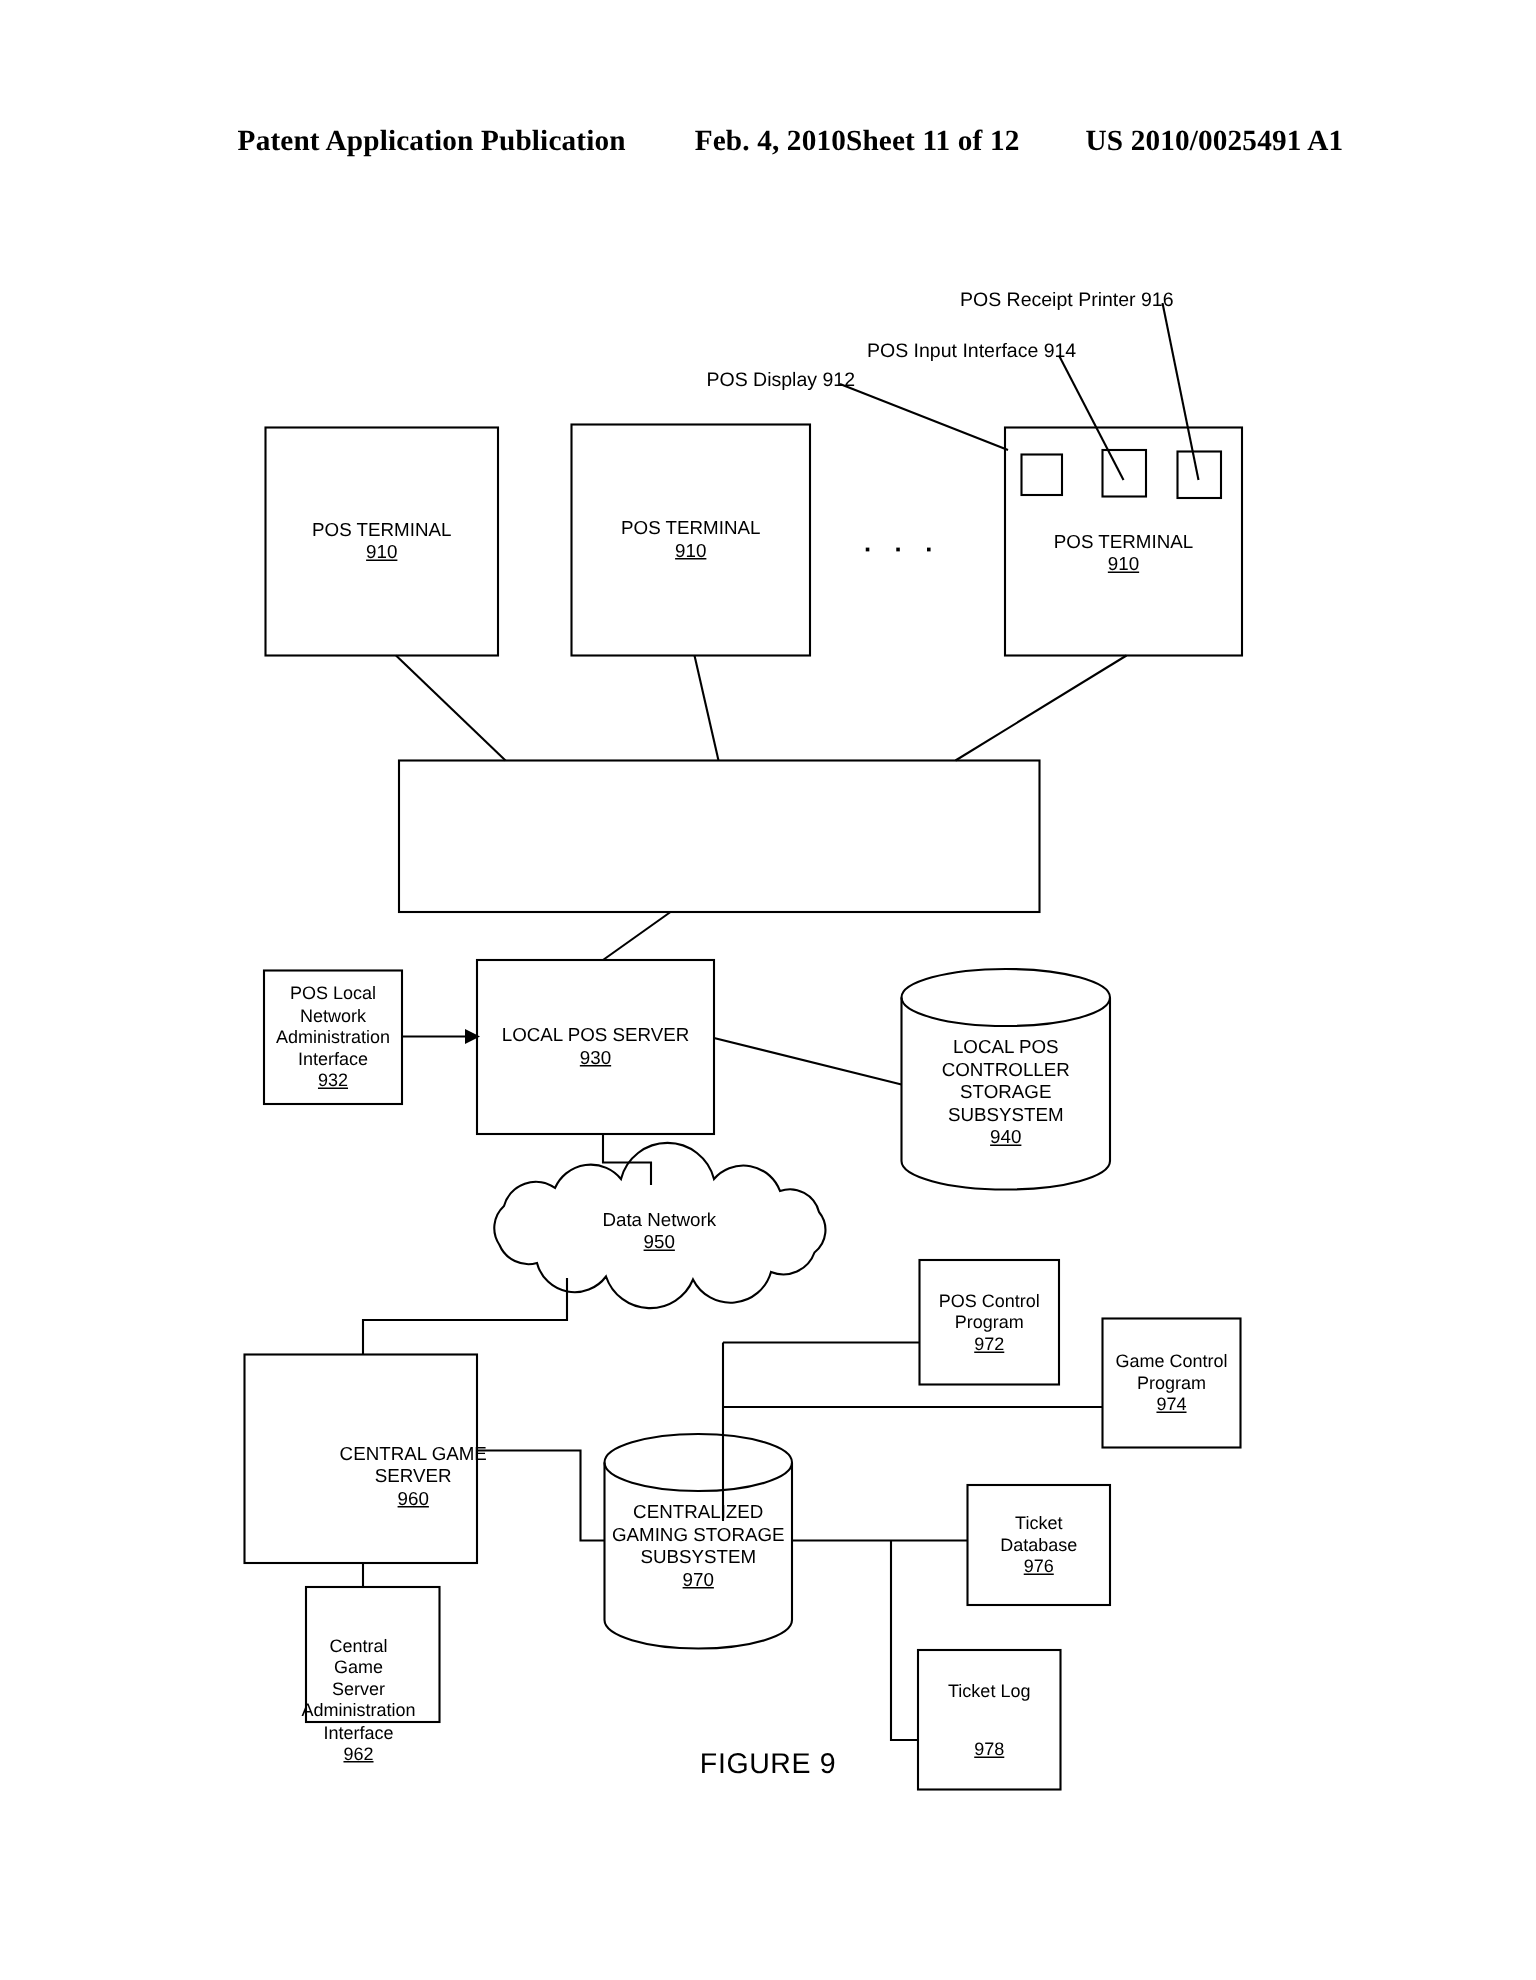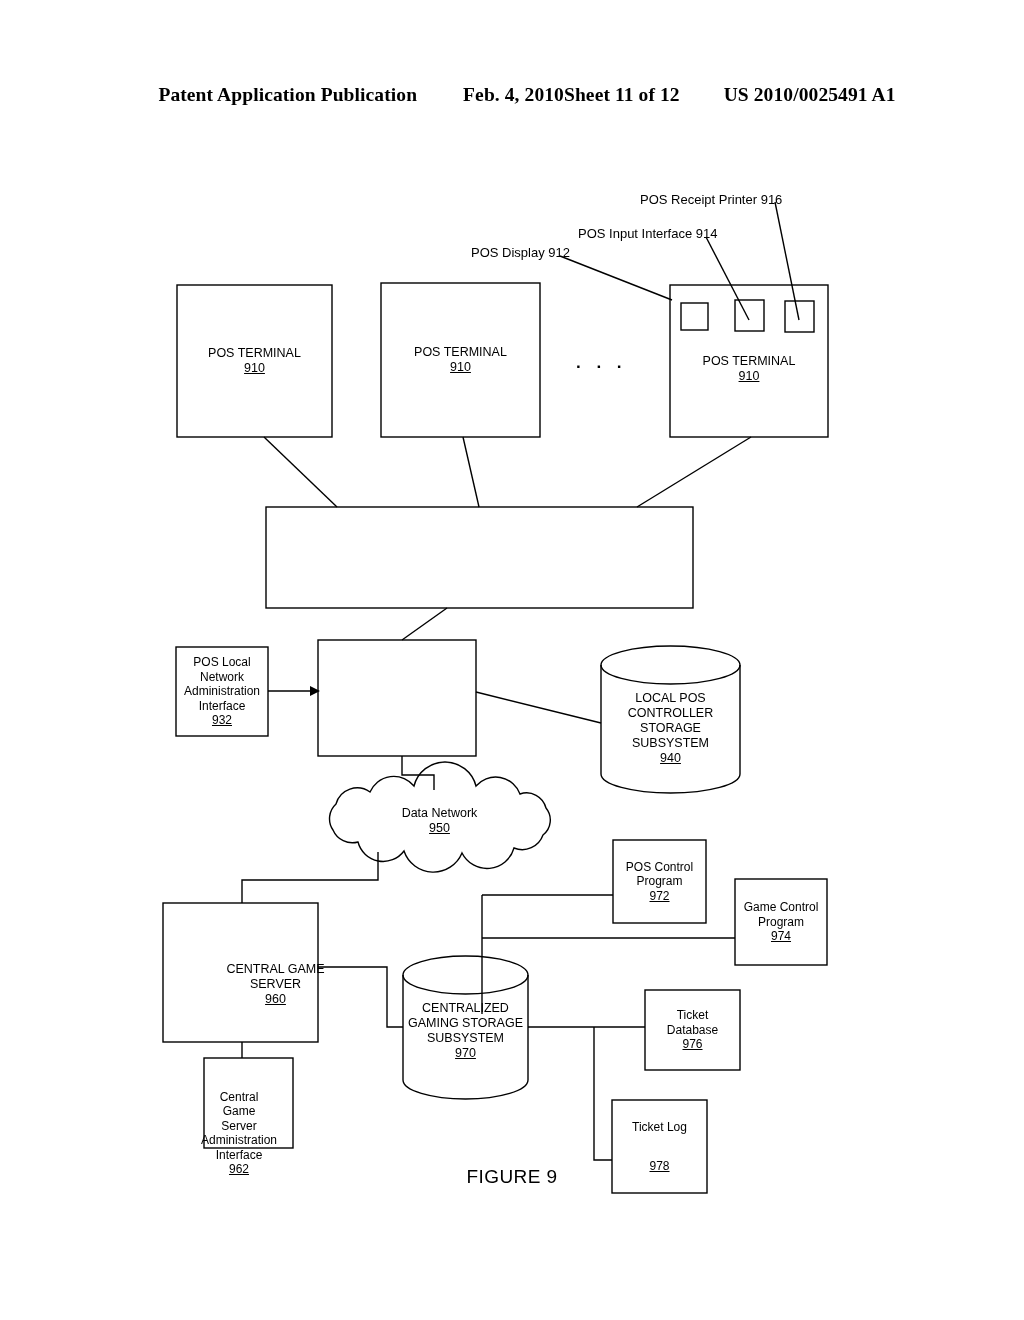--- a/index.html
+++ b/index.html
@@ -159,20 +159,24 @@
 
 
   <div class="boxtext sm" style="left:176px;top:647px;width:92px;height:89px;">
     <span>POS Local</span>
     <span>Network</span>
     <span>Administration</span>
     <span>Interface</span>
     <span class="ul">932</span>
   </div>
 
+  <div class="boxtext" style="left:318px;top:640px;width:158px;height:116px;">
+    <span>LOCAL POS SERVER</span>
+    <span class="ul">930</span>
+  </div>
 
   <div class="boxtext" style="left:601px;top:672px;width:139px;height:112px;">
     <span>LOCAL POS</span>
     <span>CONTROLLER</span>
     <span>STORAGE</span>
     <span>SUBSYSTEM</span>
     <span class="ul">940</span>
   </div>
 
   <div class="boxtext" style="left:333px;top:795px;width:213px;height:52px;">

